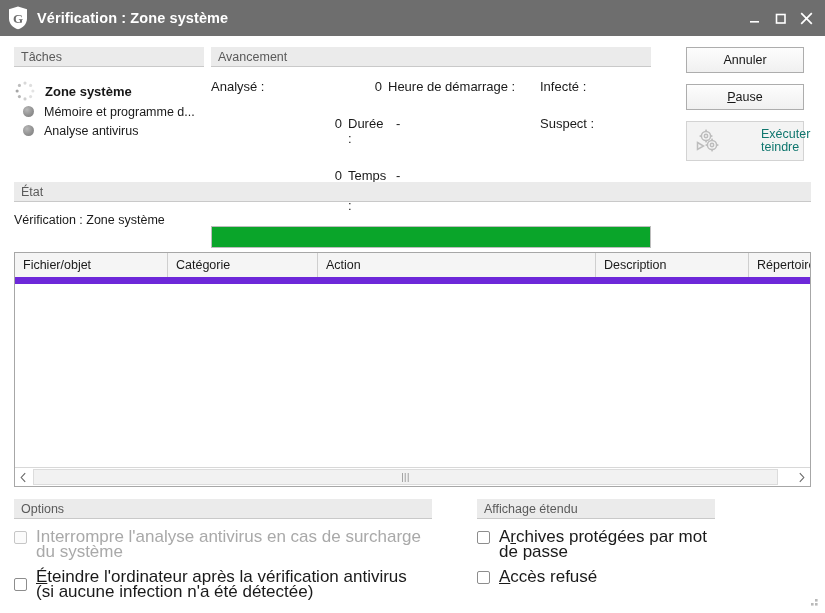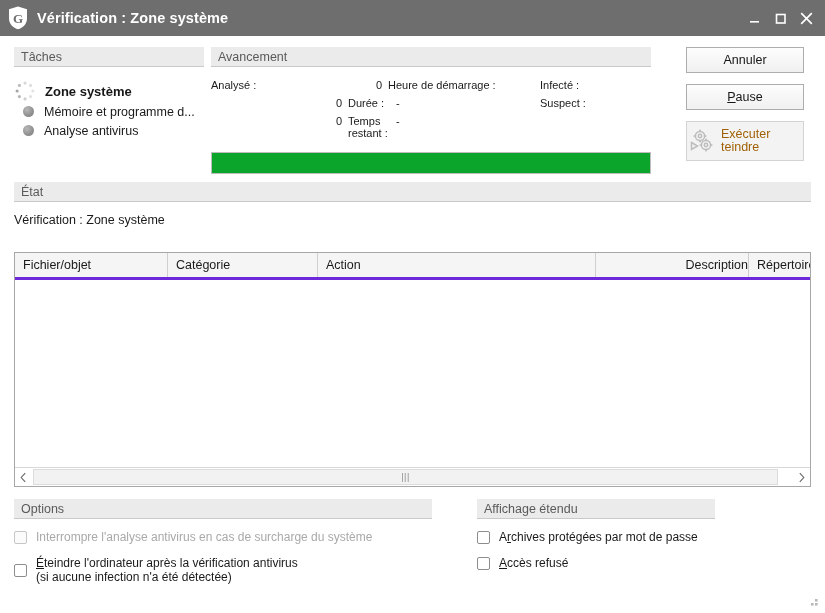--- a/index.html
+++ b/index.html
@@ -115,22 +115,22 @@
   
   .progress {
     position: absolute;
     left: 211px; top: 11px;
     width: 440px;
   }
   .stats {
     margin-top: 12px;
     display: grid;
     grid-template-columns: 137px 40px 152px auto;
-    row-gap: 6px;
-    font-size: 11px;
+    row-gap: 22px;
+    font-size: 13px;
     color: #1a1a1a;
   }
   .stats .num { text-align: right; padding-right: 6px; }
   .stats .val { padding-left: 8px; }
   .pbar {
     margin-top: 13px;
     height: 22px;
     border: 1px solid #bdbdbd;
     background: #f4f4f4;
     box-sizing: border-box;
@@ -160,23 +160,25 @@
     align-items: center;
     justify-content: center;
     margin-bottom: 11px;
     padding: 0;
     cursor: default;
   }
   .btn u { text-decoration: underline; }
   .btn-wide {
     height: 40px;
     justify-content: flex-start;
-    color: #a16207;
+    padding-left: 6px;
+    color: #0f766e;
     background: #f3f3f3;
     border: 1px solid #d3d3d3;
+    gap: 34px;
   }
   .gears { width: 30px; height: 28px; flex: 0 0 30px; margin-right: 4px; }
   .btn-wide .lbl { line-height: 13.5px; text-align: left; }
 
   
   .etat {
     position: absolute;
     left: 14px; top: 182px;
     width: 797px;
   }
@@ -195,21 +197,21 @@
     border: 1px solid #a7a7a7;
     background: #ffffff;
     box-sizing: border-box;
     display: flex;
     flex-direction: column;
     overflow: hidden;
   }
   .thead {
     height: 24px;
     background: #f5f5f5;
-    border-bottom: 3px solid #6d28d9;
+    border-bottom: 7px solid #6d28d9;
     display: flex;
     flex: 0 0 24px;
     position: relative;
   }
   .th {
     font-size: 12.5px;
     color: #1a1a1a;
     line-height: 24px;
     padding-left: 8px;
     box-sizing: border-box;
@@ -277,21 +279,21 @@
     border: 1px solid #8d8d8d;
     background: #ffffff;
     border-radius: 2px;
     box-sizing: border-box;
     flex: 0 0 13px;
     margin-right: 9px;
     margin-top: 1px;
   }
   .cbox.disabled { border-color: #c6c6c6; background: #fbfbfb; }
   .cblabel {
-    font-size: 12px;
+    font-size: 17px;
     color: #1a1a1a;
     line-height: 14.5px;
   }
   .cblabel.disabled { color: #a9a9a9; }
   .cblabel u { text-decoration: underline; }
   .cbrow.two-line .cbox { margin-top: 8px; }
 
   
   .grip { position: absolute; right: 5px; bottom: 4px; width: 13px; height: 13px; }
 </style>
@@ -413,21 +415,21 @@
 <div class="etat">
   <div class="grouphdr">État</div>
   <div class="etat-status">Vérification : Zone système</div>
 </div>
 
 <div class="tablebox">
   <div class="thead" id="thead">
       <div class="th" style="width: 153px; flex: 0 0 153px;">Fichier/objet</div>
       <div class="th" style="width: 150px; flex: 0 0 150px;">Catégorie</div>
       <div class="th" style="width: 278px; flex: 0 0 278px;">Action</div>
-      <div class="th" style="width: 153px; flex: 0 0 153px; text-align: right;">Description</div>
+      <div class="th" style="width: 153px; flex: 0 0 153px;">Description</div>
       <div class="th" style="width: 61px; flex: 0 0 61px; border-right: none;">Répertoire</div>
     </div>
   <div class="tbody" id="tbody"></div>
   <div class="hscroll">
     <div class="sbtn">
       <svg width="9" height="11" viewBox="0 0 9 11">
           <path d="M6.2 1.2 L2.2 5.5 L6.2 9.8" fill="none" stroke="#666" stroke-width="1.1"></path>
         </svg>
     </div>
     <div class="strack">

